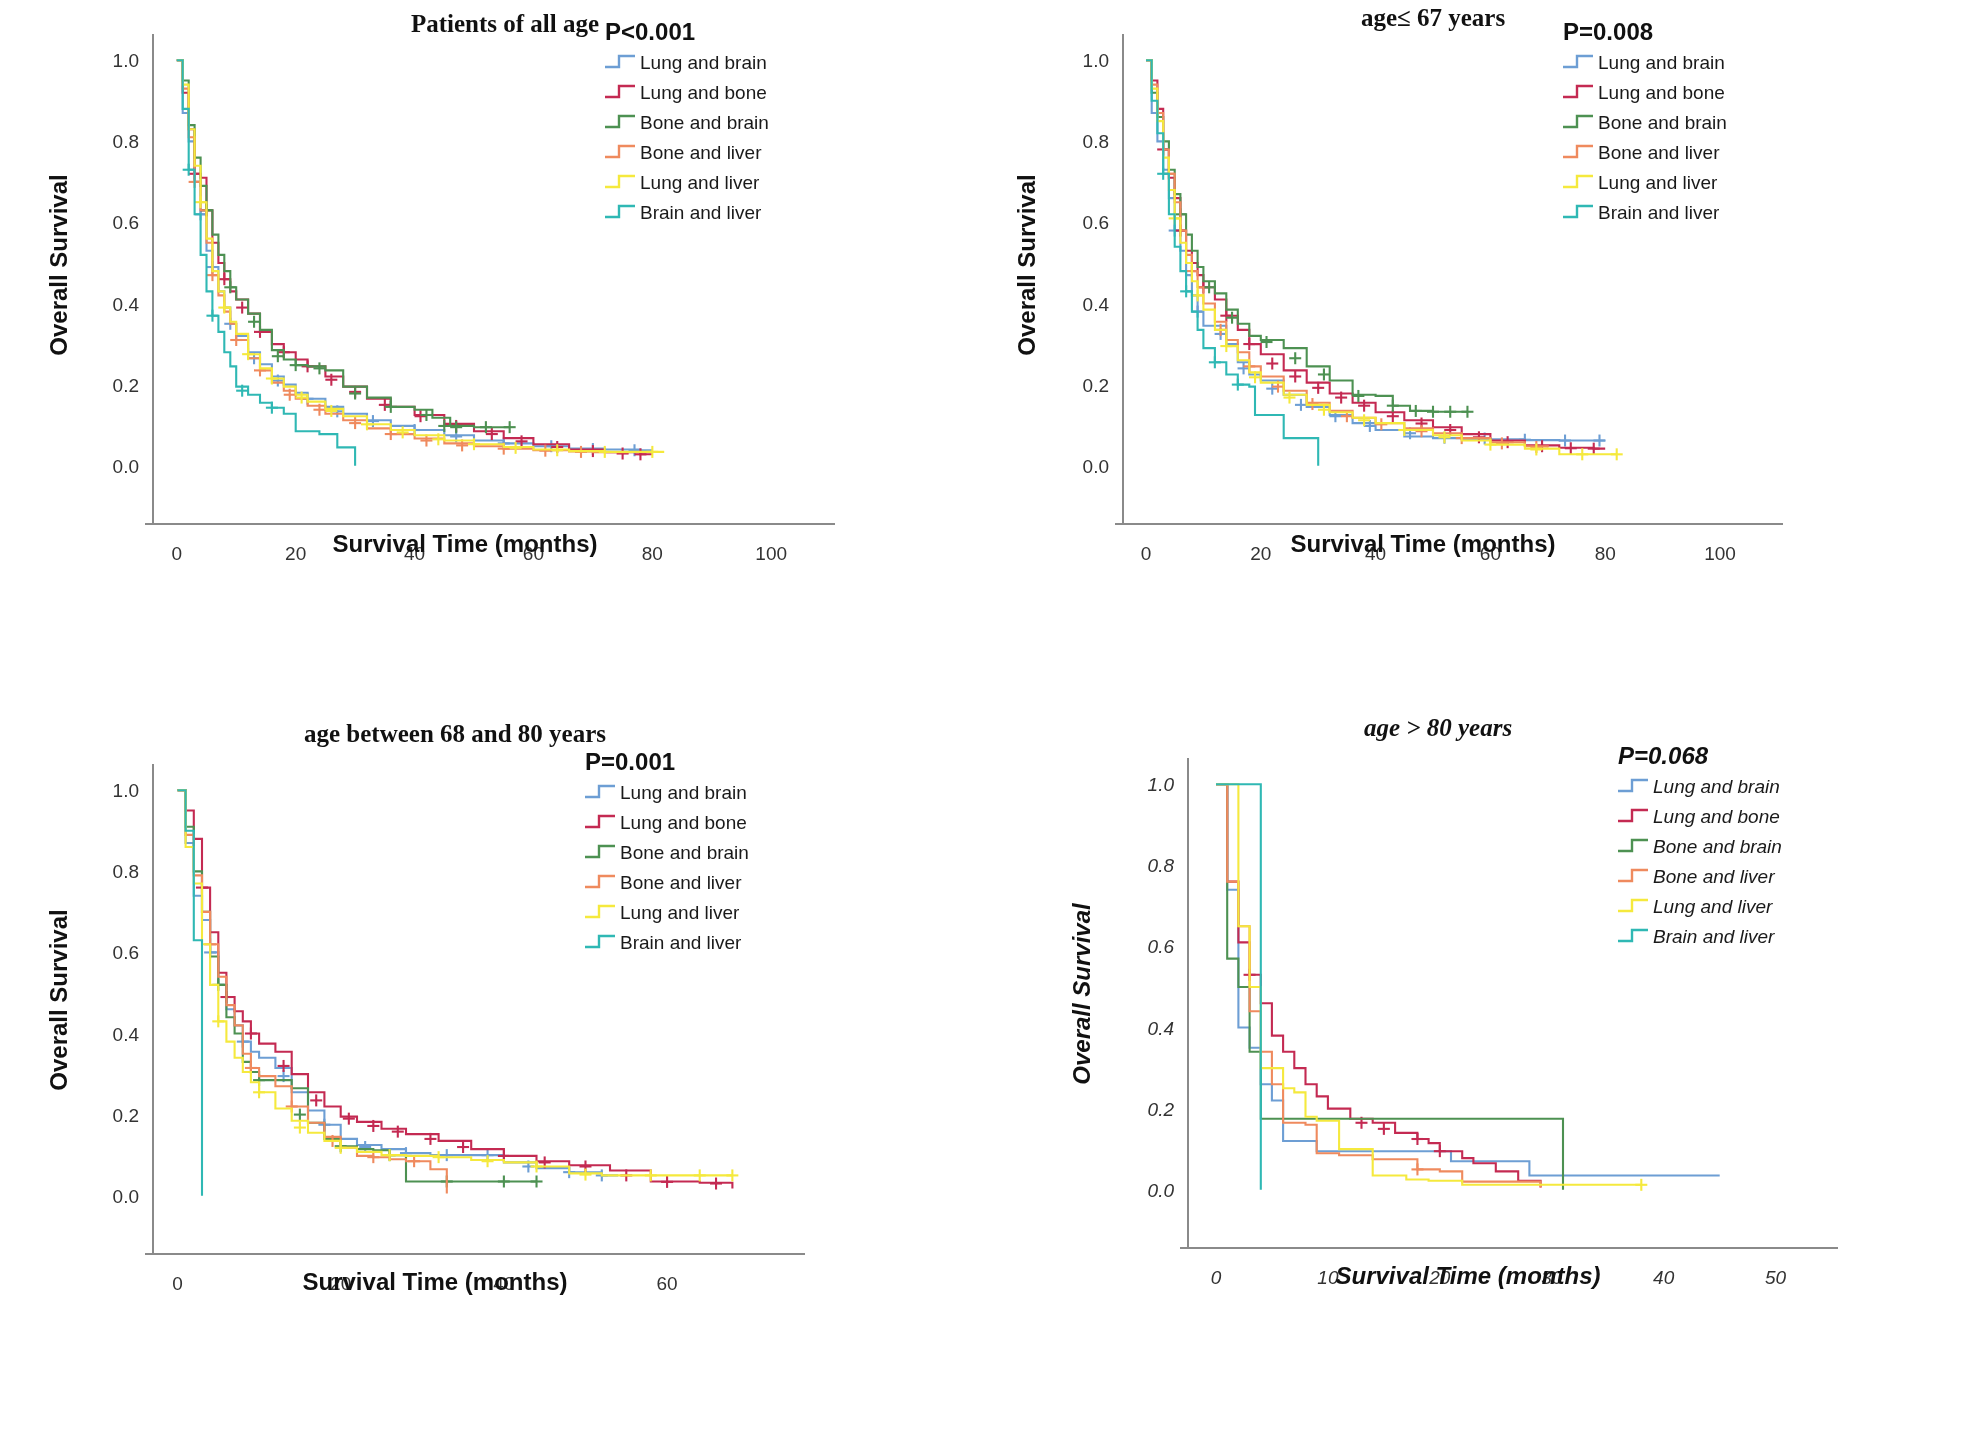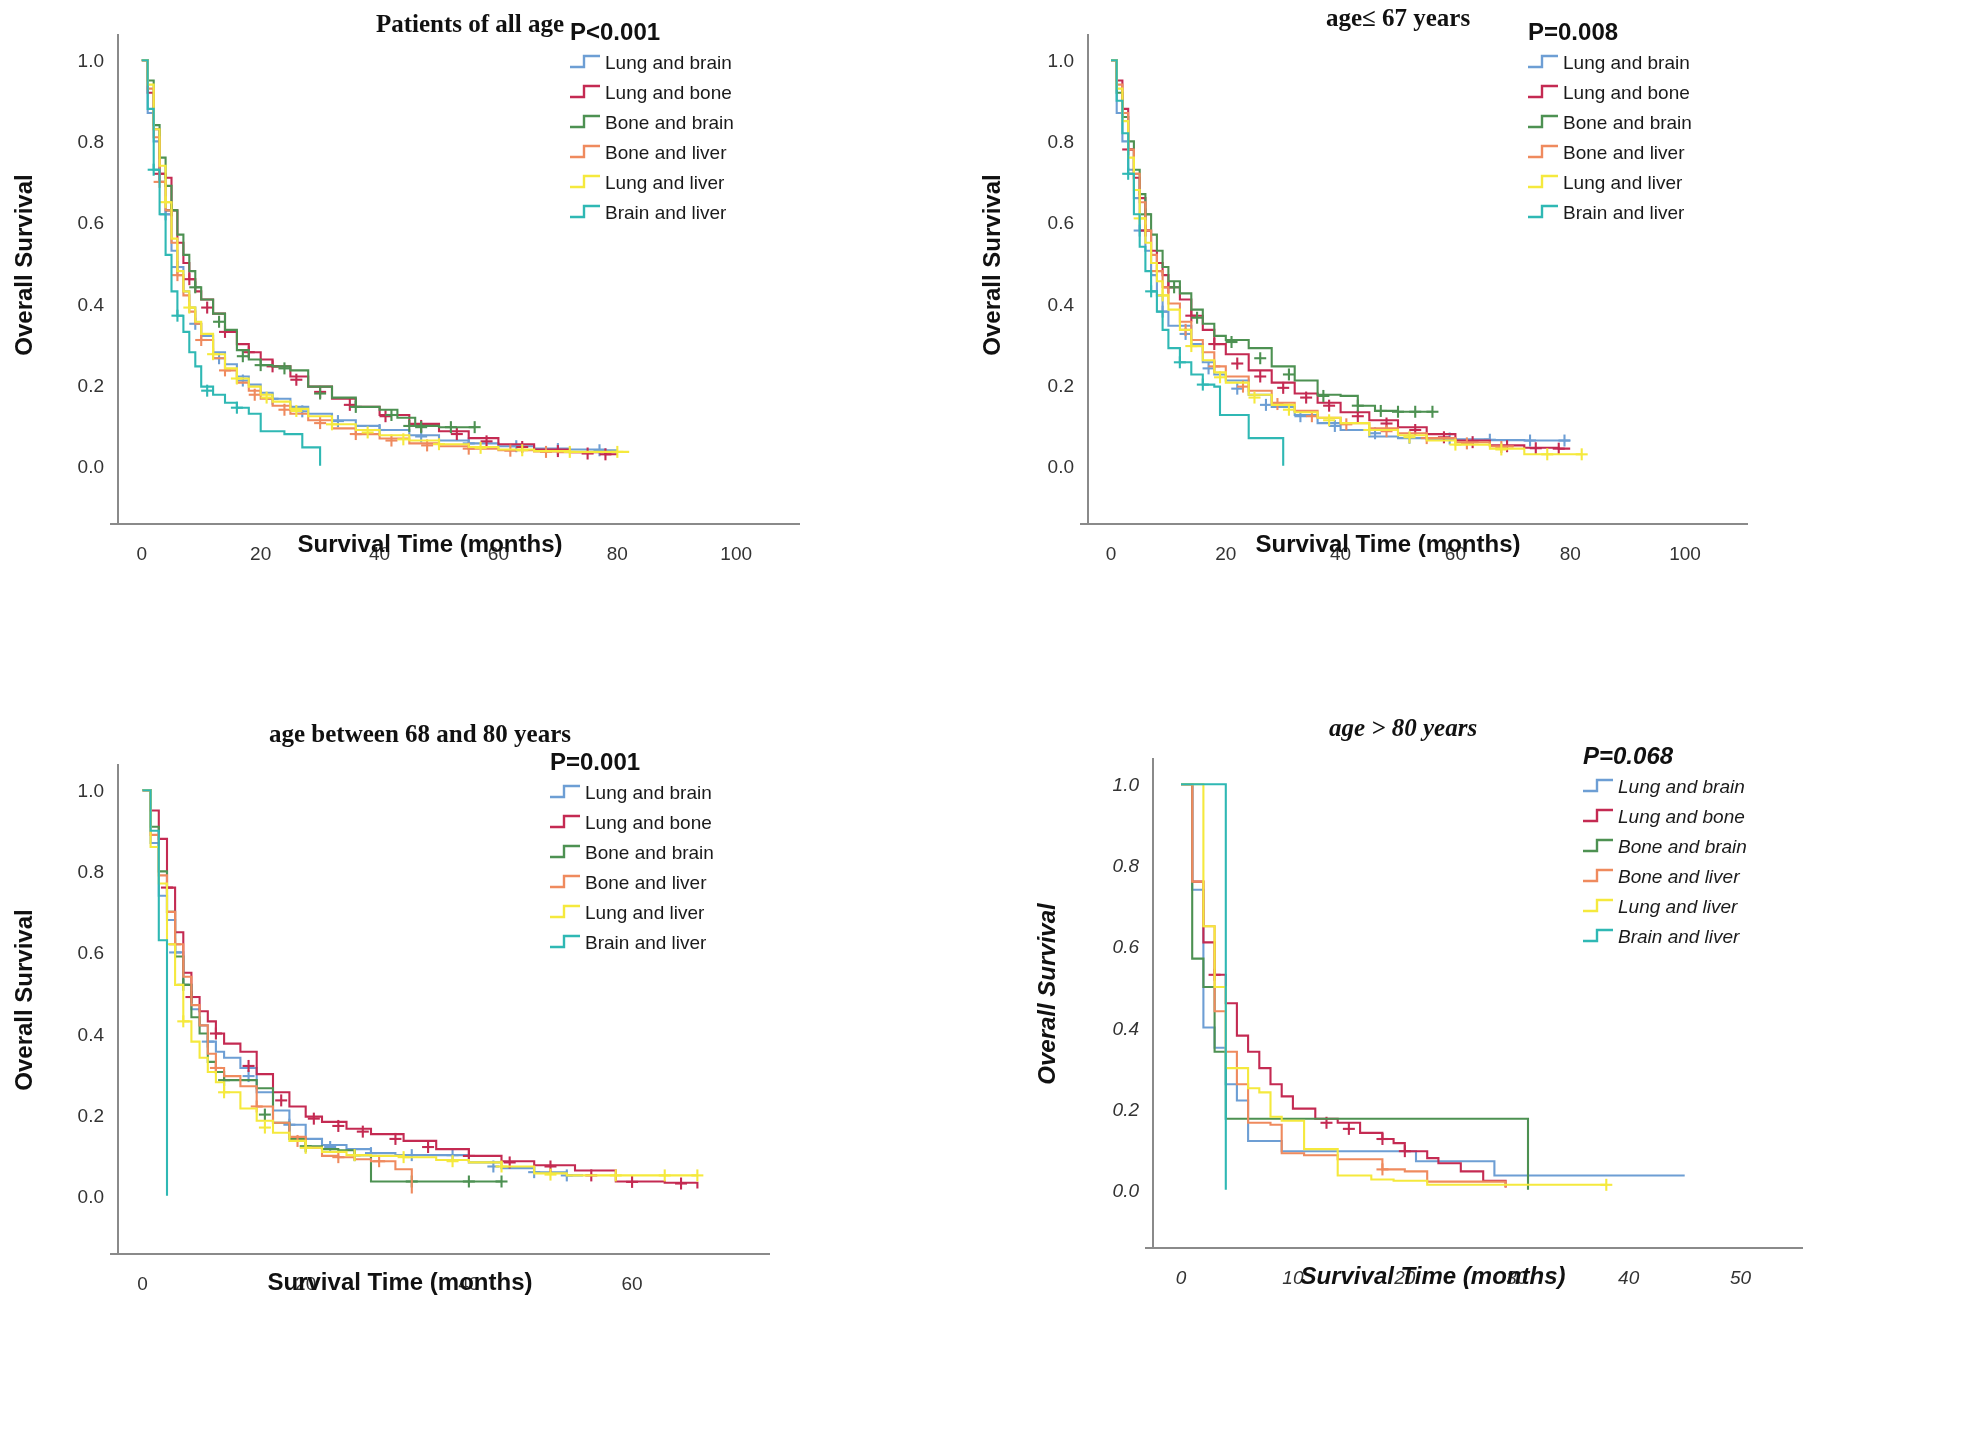--- a/index.html
+++ b/index.html
@@ -1,18 +1,18 @@
 <!DOCTYPE html>
 <html><head>
 <meta charset="utf-8">
 <style>
   html,body{margin:0;padding:0;background:#ffffff;}
   body{width:1965px;height:1451px;font-family:"Liberation Sans",sans-serif;position:relative;overflow:hidden;}
   .grid{position:absolute;inset:0;}
-  .panel{position:absolute;}
+  .panel{position:absolute;padding-left:35px;}
   #p1{left:0;top:0;width:983px;height:725px;}
   #p2{left:948px;top:0;width:982px;height:725px;}
   #p3{left:0;top:690px;width:983px;height:725px;}
   #p4{left:983px;top:684px;width:982px;height:725px;font-style:italic;}
   .panel svg{display:block;width:100%;height:100%;}
   .ttl{font-family:"Liberation Serif",serif;font-weight:bold;font-size:25px;fill:#111111;text-anchor:middle;}
   .pval{font-family:"Liberation Sans",sans-serif;font-weight:bold;font-size:24px;fill:#111111;}
   .lgd{font-family:"Liberation Sans",sans-serif;font-size:19px;fill:#1a1a1a;}
   .axlbl{font-family:"Liberation Sans",sans-serif;font-weight:bold;font-size:24px;fill:#111111;text-anchor:middle;}
   .tick{font-family:"Liberation Sans",sans-serif;font-size:19px;fill:#333333;}

